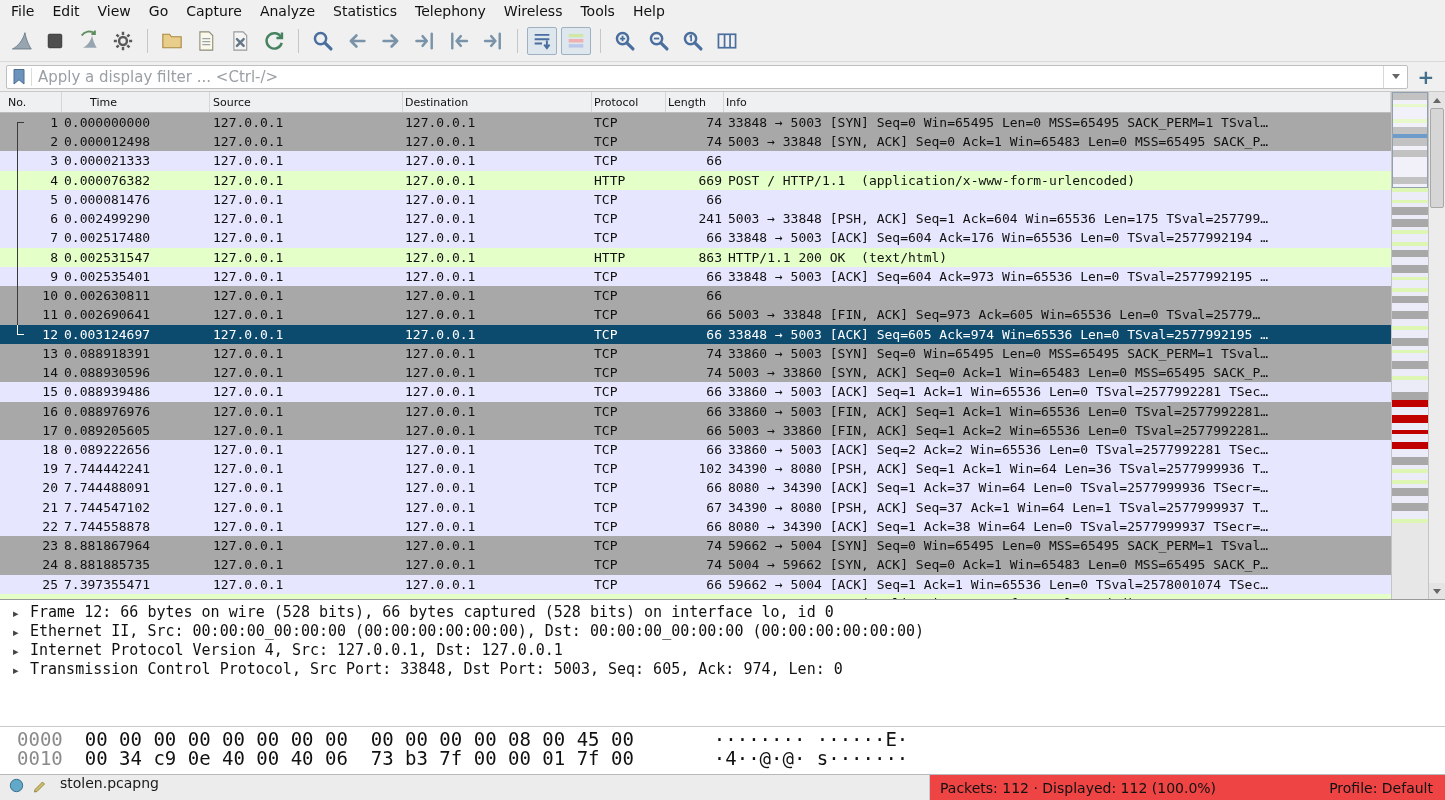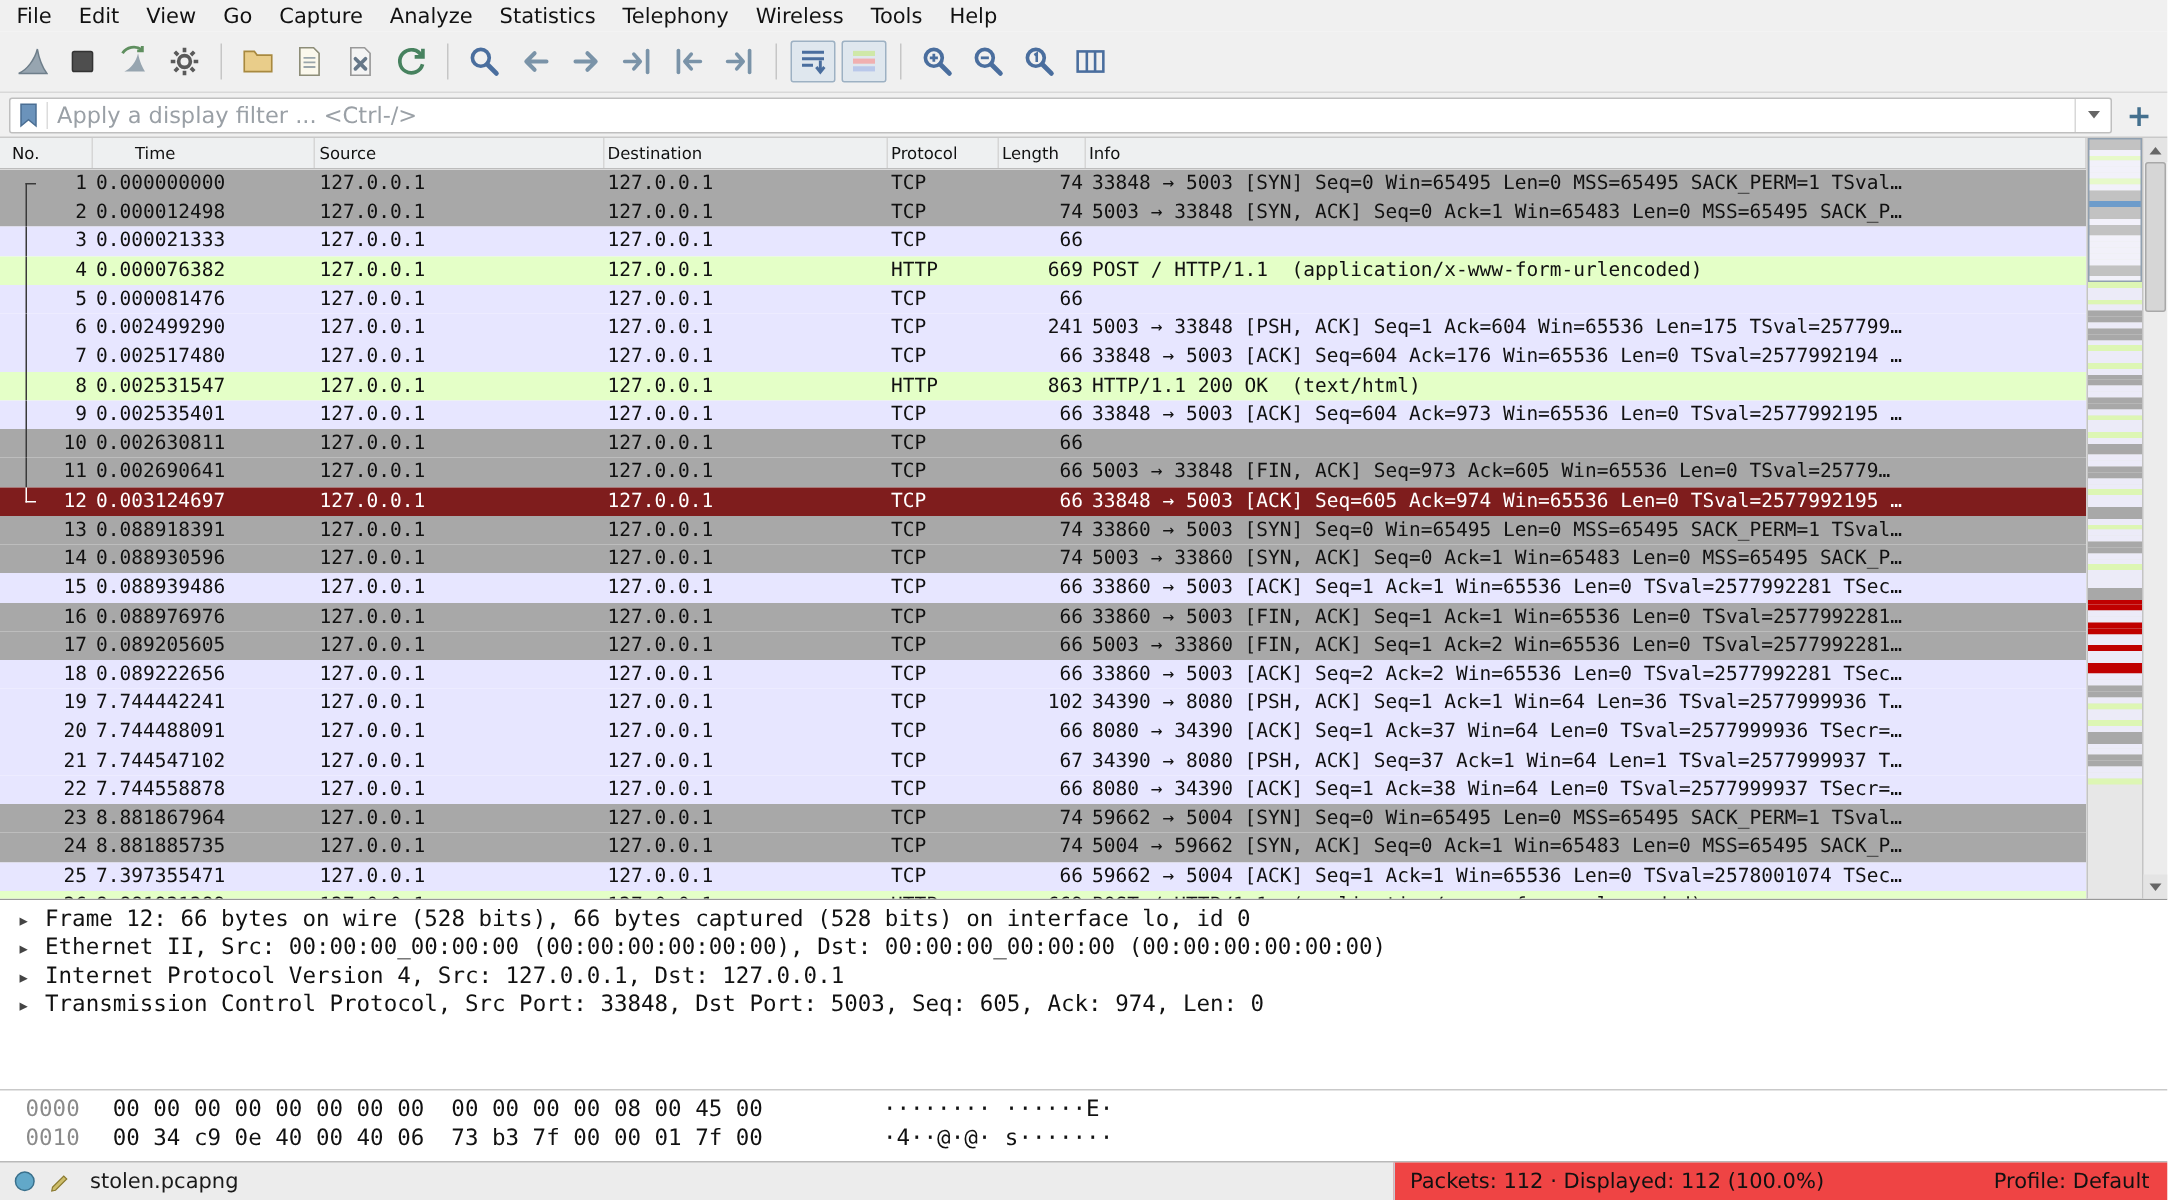--- a/index.html
+++ b/index.html
@@ -42,21 +42,21 @@
   .col-info{flex:1 1 auto;min-width:0}
   .cell.col-no{text-align:right;padding-right:4px}
   .cell.col-time{padding-left:2px}
   .cell.col-src{padding-left:3px}
   .cell.col-dst,.cell.col-proto{padding-left:2px}
   .cell.col-len{text-align:right;padding-right:2px}
   .cell.col-info{padding-left:4px}
   .c-g{background:#a8a8a8}
   .c-w{background:#e7e6ff}
   .c-h{background:#e4ffc7}
-  .c-s{background:#7f1d1d;color:#fff}
+  .c-s{background:#0c4a6e;color:#fff}
   .rel{position:absolute;left:17px;width:7px}
   .rel-first{top:9px;bottom:0;border-left:1px solid #3a3a3a;border-top:1px solid #3a3a3a}
   .rel-mid{top:0;bottom:0;border-left:1px solid #3a3a3a}
   .rel-last{top:0;height:10px;border-left:1px solid #3a3a3a;border-bottom:1px solid #3a3a3a}
   .c-s .rel{border-color:#fff}
 
   
   .minimap{width:37px;background:#e7e7e7;border-left:1px solid #c4c4c4;position:relative}
   .mstripes{position:absolute;top:0;left:0;right:0;height:430px;display:flex;flex-direction:column}
   .mstripe{flex:1}
@@ -66,28 +66,28 @@
   .varrow{position:absolute;left:0;right:0;height:16px;display:flex;align-items:center;justify-content:center;background:#e4e4e4}
   .varrow.up{top:0}.varrow.down{bottom:0}
   .vthumb{position:absolute;left:1px;right:1px;top:16px;height:100px;background:#d6d6d6;border:1px solid #a8a8a8;border-radius:2px}
 
   
   .details{height:127px;border-top:1px solid #999;background:#fff;padding-top:3px;font-family:"DejaVu Sans Mono","Liberation Mono",monospace;font-size:15px;overflow:hidden}
   .dline{height:19px;line-height:19px;padding-left:13px;white-space:pre;cursor:default}
   .tri{font-family:"DejaVu Sans","Liberation Sans",sans-serif;color:#444;display:inline-block;width:17px;font-size:11px}
 
   
-  .hexpane{height:48px;border-top:1px solid #c9c9c9;background:#fff;padding-top:3px;font-family:"DejaVu Sans Mono","Liberation Mono",monospace;font-size:15px;overflow:hidden}
+  .hexpane{height:48px;border-top:1px solid #c9c9c9;background:#fff;padding-top:3px;font-family:"DejaVu Sans Mono","Liberation Mono",monospace;font-size:19px;overflow:hidden}
   .hexline{height:19px;line-height:19px;padding-left:17px;white-space:pre}
   .hexoff{color:#8a8a8a}
   .hexbytes{margin-left:22px}
   .hexascii{margin-left:80px}
 
   
-  .statusbar{height:26px;background:#ececec;border-top:1px solid #b9b9b9;display:flex;align-items:center;padding-left:6px;font-size:14px}
+  .statusbar{height:26px;background:#ececec;border-top:1px solid #b9b9b9;display:flex;padding-left:6px;font-size:14px}
   .sbtn{width:20px;height:20px;display:flex;align-items:center;justify-content:center;margin-right:4px}
   .sfile{margin-left:6px;color:#1a1a1a}
   .status-right{margin-left:auto;width:516px;height:100%;background:#ef4444;border-left:1px solid #c6ccd4;display:flex;align-items:center;padding:0 10px}
   .profile{margin-left:auto;padding-right:2px}
 </style>
 </head>
 <body>
 
 <div class="menubar">
     <div class="menu-item">File</div>

